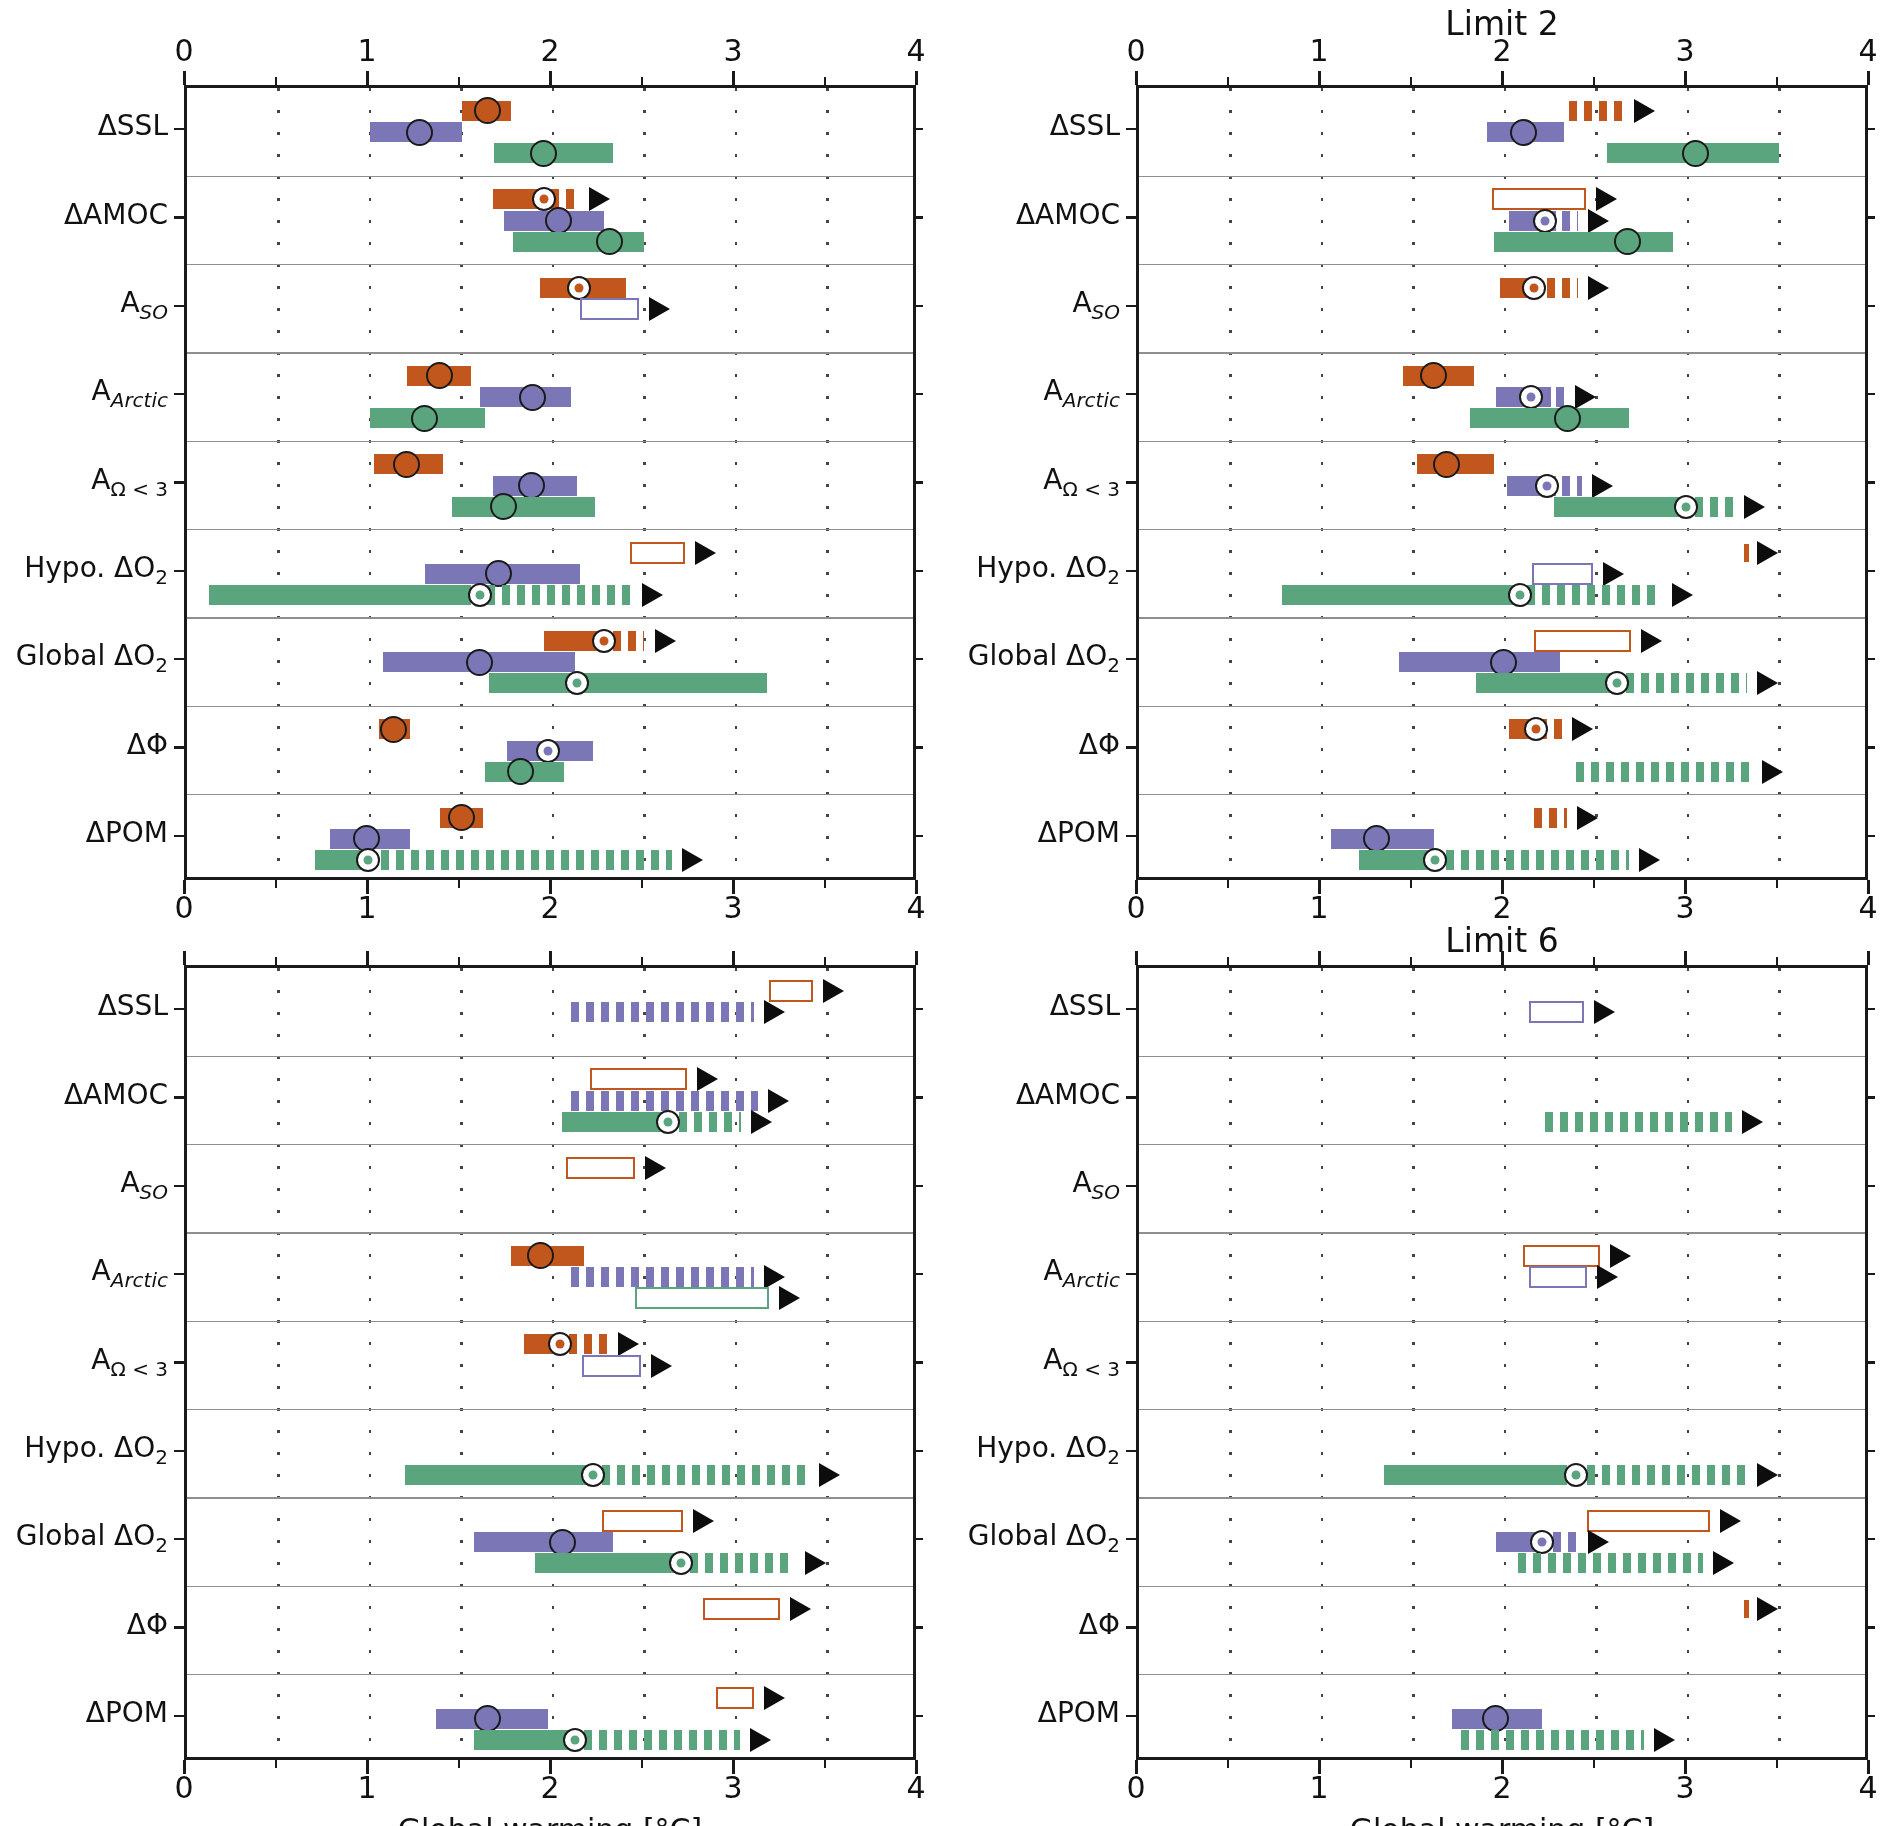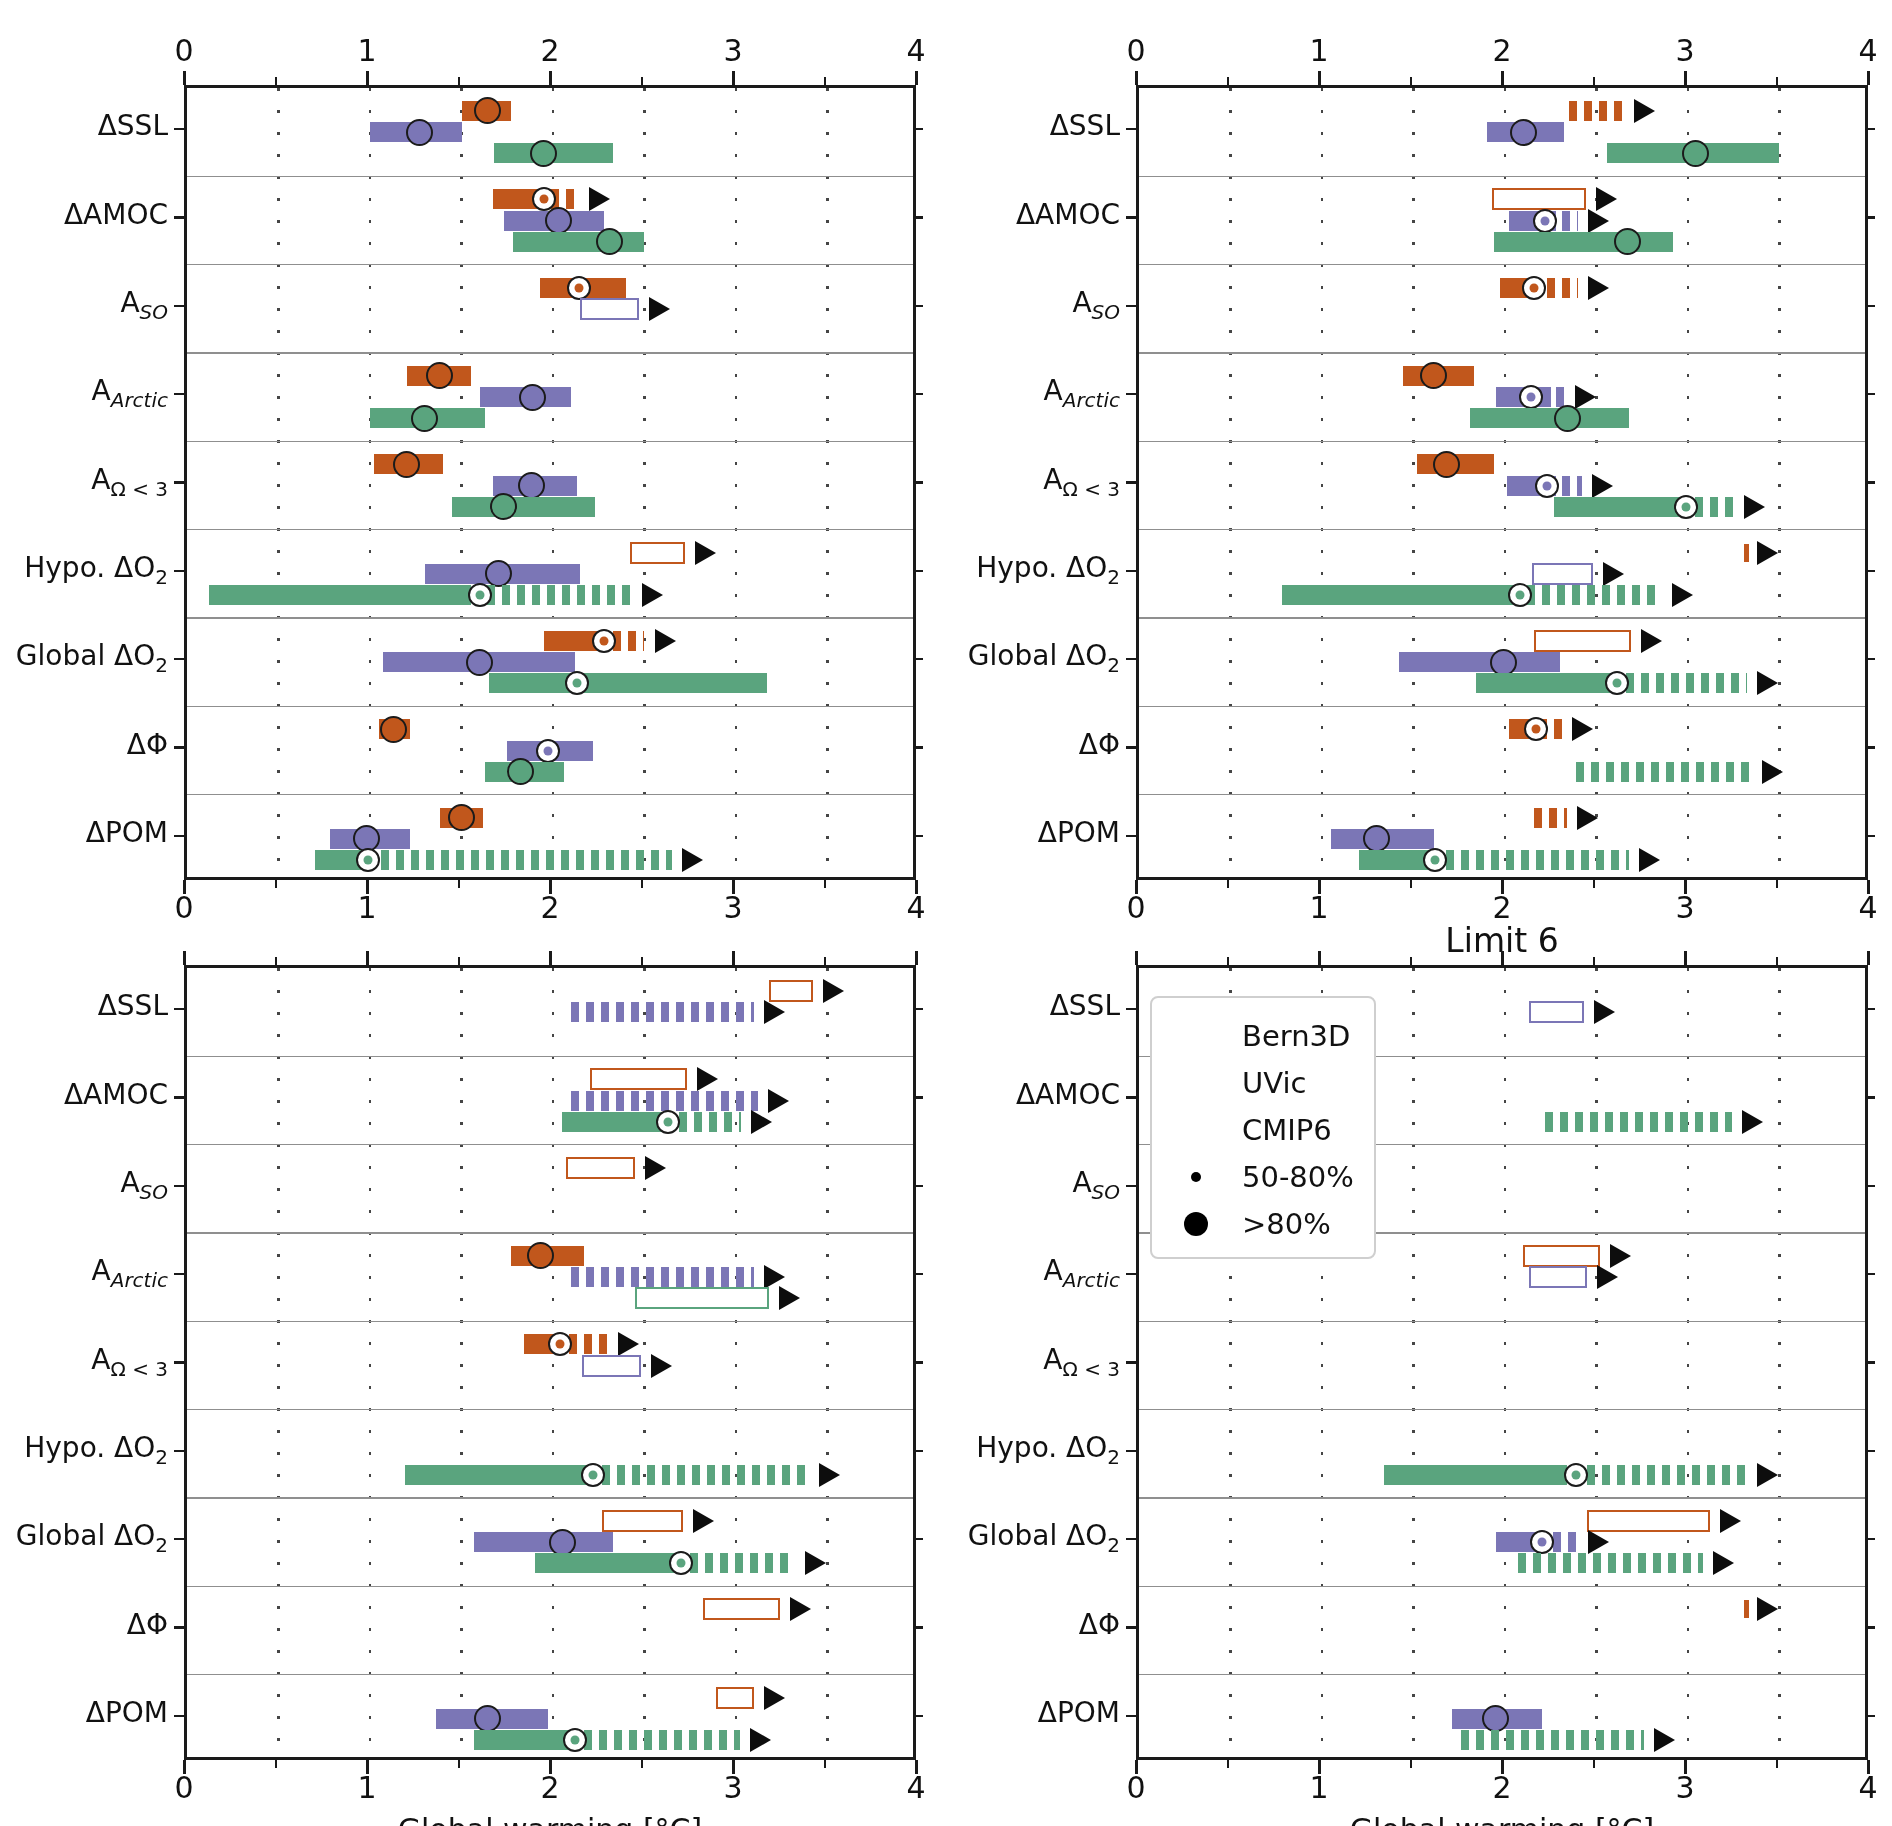--- a/index.html
+++ b/index.html
@@ -178,20 +178,21 @@
       <div class="cat" style="right: 778px; top: 639.167px; left: auto;"><span>Global ΔO</span><sub>2</sub></div>
       <div class="tick" style="left: 174px; top: 746.25px; width: 10px; height: 2.5px;"></div>
       <div class="tick" style="left: 913px; top: 746.25px; width: 10px; height: 2.5px;"></div>
       <div class="cat" style="right: 778px; top: 727.5px; left: auto;"><span>ΔΦ</span></div>
       <div class="tick" style="left: 174px; top: 834.583px; width: 10px; height: 2.5px;"></div>
       <div class="tick" style="left: 913px; top: 834.583px; width: 10px; height: 2.5px;"></div>
       <div class="cat" style="right: 778px; top: 815.833px; left: auto;"><span>ΔPOM</span></div>
     </div>
 
   <div class="quad" id="q1" style="left: 946px; top: 0px;">
+    <div class="ptitle" style="left: 190px; top: 4px;">Limit 2</div>
     <div class="plot" style="left: 190px; top: 85px;">
         <div class="grid-col" style="left: 90.25px;"></div>
         <div class="grid-col" style="left: 181.75px;"></div>
         <div class="grid-col" style="left: 273.25px;"></div>
         <div class="grid-col" style="left: 364.75px;"></div>
         <div class="grid-col" style="left: 456.25px;"></div>
         <div class="grid-col" style="left: 547.75px;"></div>
         <div class="grid-col" style="left: 639.25px;"></div>
         <div class="sep" style="top: 87.5833px;"></div>
         <div class="sep" style="top: 175.917px;"></div>
@@ -515,42 +516,20 @@
         <div class="bar" style="left: 378.81px; top: 585.367px; width: 184.83px; height: 20px; background: repeating-linear-gradient(90deg, rgb(90, 164, 126) 0px, rgb(90, 164, 126) 8px, transparent 8px, transparent 15px);"></div>
         <div class="arrow" style="left: 573.64px; top: 583.367px;"></div>
         <div class="bar" style="left: 605.06px; top: 632.3px; width: 5px; height: 18px; background: rgb(193, 87, 28);"></div>
         <div class="arrow" style="left: 617.56px; top: 629.3px;"></div>
         <div class="bar" style="left: 312.93px; top: 740.833px; width: 89.67px; height: 20px; background: rgb(123, 118, 182);"></div>
         <div class="marker" style="left: 343.35px; top: 737.333px; width: 27px; height: 27px; background: rgb(123, 118, 182);"></div>
         <div class="bar" style="left: 322.08px; top: 762.033px; width: 183px; height: 20px; background: repeating-linear-gradient(90deg, rgb(90, 164, 126) 0px, rgb(90, 164, 126) 8px, transparent 8px, transparent 15px);"></div>
         <div class="arrow" style="left: 515.08px; top: 760.033px;"></div>
       </div>
     <div class="xlabel" style="left: 190px; top: 899px;">Global warming [°C]</div>
-    <div class="legend" style="left:204px;top:83px;">
-      <div class="lrow">
-        <span class="sw"></span>
-        <span>Bern3D</span>
-      </div>
-      <div class="lrow">
-        <span class="sw"></span>
-        <span>UVic</span>
-      </div>
-      <div class="lrow">
-        <span class="sw"></span>
-        <span>CMIP6</span>
-      </div>
-      <div class="lrow">
-        <span class="ldot small"></span>
-        <span>50-80%</span>
-      </div>
-      <div class="lrow">
-        <span class="ldot large"></span>
-        <span>&gt;80%</span>
-      </div>
-    </div>
   <div class="tick" style="left: 188.5px; top: 38px; width: 3px; height: 14px;"></div>
       <div class="tick" style="left: 188.5px; top: 847px; width: 3px; height: 14px;"></div>
       <div class="ticknum" style="left: 190px; top: 857px;">0</div>
       <div class="tick" style="left: 280.5px; top: 44px; width: 2px; height: 8px;"></div>
       <div class="tick" style="left: 280.5px; top: 847px; width: 2px; height: 8px;"></div>
       <div class="tick" style="left: 371.5px; top: 38px; width: 3px; height: 14px;"></div>
       <div class="tick" style="left: 371.5px; top: 847px; width: 3px; height: 14px;"></div>
       <div class="ticknum" style="left: 373px; top: 857px;">1</div>
       <div class="tick" style="left: 463.5px; top: 44px; width: 2px; height: 8px;"></div>
       <div class="tick" style="left: 463.5px; top: 847px; width: 2px; height: 8px;"></div>

